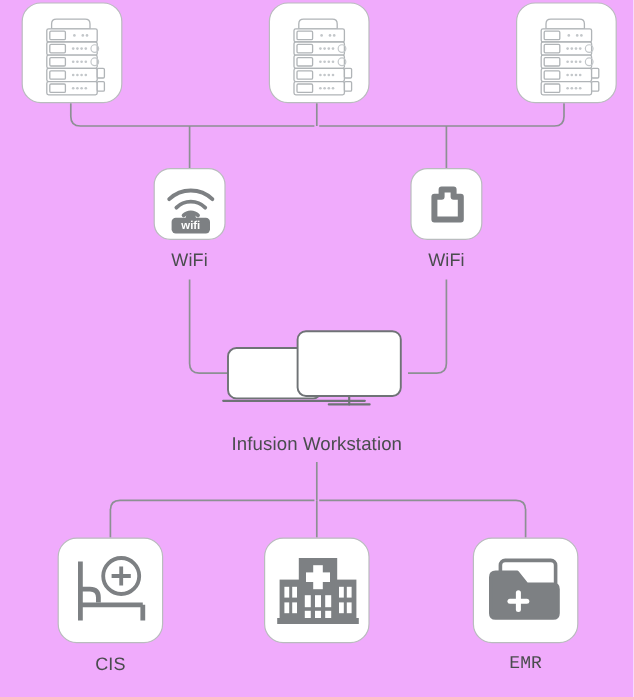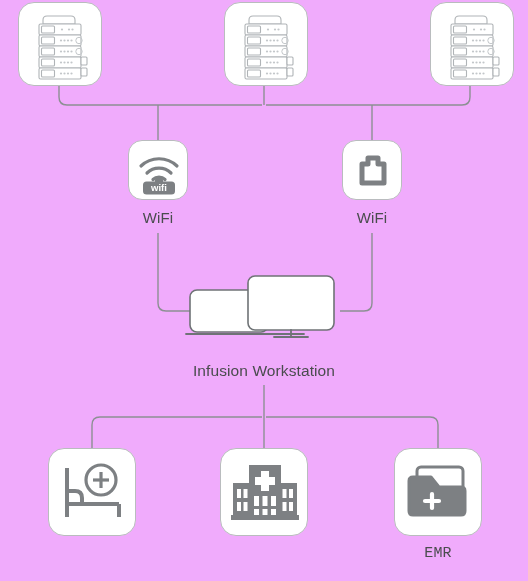--- a/index.html
+++ b/index.html
@@ -256,20 +256,21 @@
         <line x1="70" y1="55" x2="70" y2="68"></line>
         <path d="M18,42 L26,42 Q33,42 33,49 L33,53"></path>
       </g>
       <g stroke="#7d8083" stroke-width="3.2" fill="none">
         <circle cx="52" cy="31" r="15"></circle>
         <line x1="52" y1="23" x2="52" y2="39"></line>
         <line x1="44" y1="31" x2="60" y2="31"></line>
       </g>
     </svg>
   </div>
+  <div class="node-label" style="left:42px; top:545px; width:100px;">CIS</div>
 
   <div class="icon-box" style="left:220px; top:448px; width:88px; height:88px;">
     <svg width="88" height="88" viewBox="0 0 88 88">
       <g fill="#7d8083">
         <rect x="28" y="16" width="32" height="52"></rect>
         <rect x="12" y="34" width="18" height="34"></rect>
         <rect x="58" y="34" width="18" height="34"></rect>
         <rect x="10" y="66" width="68" height="5"></rect>
       </g>
       <g fill="#ffffff">

